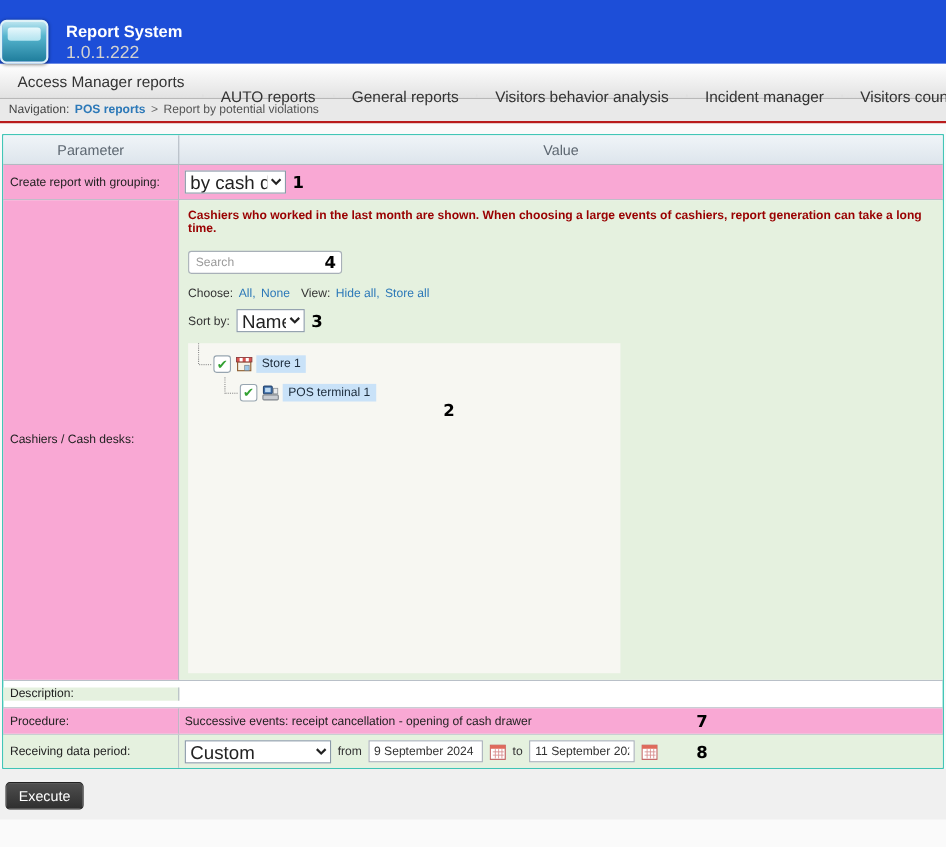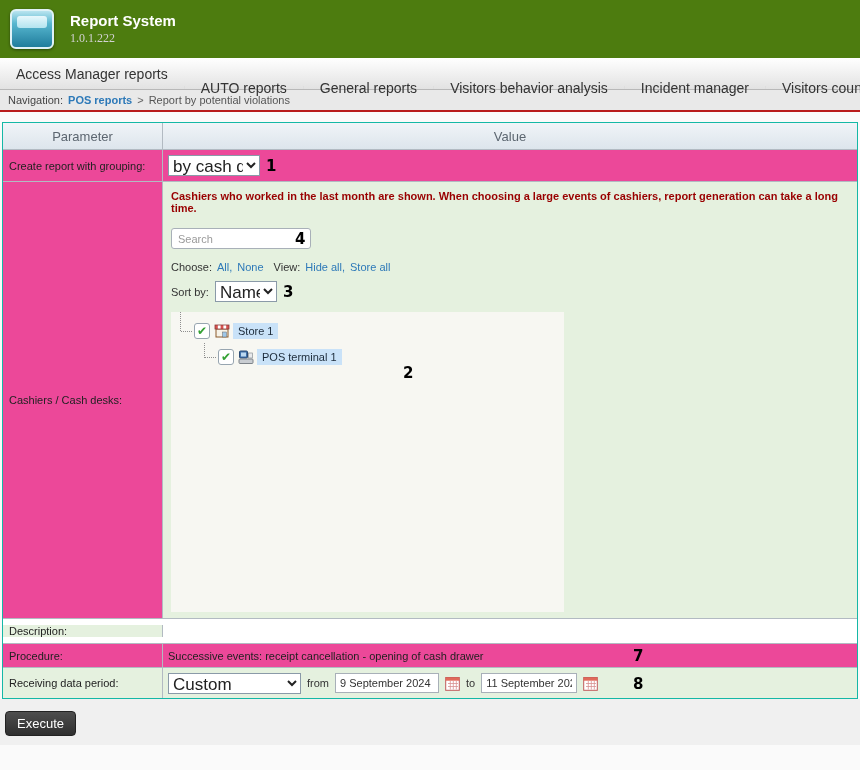--- a/index.html
+++ b/index.html
@@ -4,33 +4,33 @@
 <style>
   * { box-sizing: border-box; }
   html,body { margin:0; padding:0; }
   body {
     width:860px; height:770px; overflow:hidden;
     font-family:"Liberation Sans","DejaVu Sans",sans-serif;
     background:#fafafa; position:relative;
   }
 
   
-  .app-header { height:58px; background:#4d7c0f; display:flex; align-items:center; padding-left:10px; }
+  .app-header { height:58px; background:#1d4ed8; display:flex; align-items:flex-end; }
   .app-icon {
     width:44px; height:40px; border-radius:6px; position:relative;
     background:linear-gradient(#b9e4ef 0%, #57b6cf 35%, #1f7d9c 100%);
     border:2px solid #dff2f7; box-shadow:0 1px 3px rgba(0,0,0,.45);
   }
   .app-icon::after {
     content:""; position:absolute; left:5px; right:5px; top:5px; height:12px;
     background:linear-gradient(#f2fcff,#bfeaf4); border-radius:3px; opacity:.9;
   }
   .app-titles { margin-left:16px; }
   .app-title { font-size:15px; font-weight:bold; color:#ffffff; }
-  .app-version { font-size:12px; color:#d2d2d2; margin-top:2px;font-family:Liberation Serif, serif; }
+  .app-version { font-size:16px; color:#d2d2d2; margin-top:2px; }
 
   
   .nav-bar {
     height:32px; background:linear-gradient(#ffffff,#e2e2e2);
     border-bottom:1px solid #b8b8b8; display:flex; align-items:stretch;
     font-size:14px; color:#333;
   }
   .nav-item { display:flex; align-items:center; padding:0 16px; cursor:pointer; white-space:nowrap; }
   .nav-item:not(:first-child) { border-left:1px solid #dedede;margin-top:28px; }
 
@@ -53,21 +53,21 @@
     display:flex; align-items:center; padding-left:6px; flex-shrink:0;
   }
   .cell-value { flex:1; position:relative; }
 
   .row-head { height:26px; background:linear-gradient(#f0f4f8,#dde5ec); }
   .row-head .cell-param, .row-head .cell-value {
     display:flex; align-items:center; justify-content:center;
     font-size:13px; color:#5c6670; padding-left:0;
   }
 
-  .bg-blue { background:#ec4899; }
+  .bg-blue { background:#f9a8d4; }
   .bg-green { background:#e5f1df; }
 
   select { font-size:17px; height:21px; border:1px solid #8a9aa8; background:#fff; color:#222; }
 
   .row-grouping { height:32px; }
   .row-grouping .cell-value { display:flex; align-items:center; padding-left:5px; gap:6px; }
   .grouping-select { width:92px; }
 
   
   .row-cashiers .cell-value { padding:6px 8px; }

